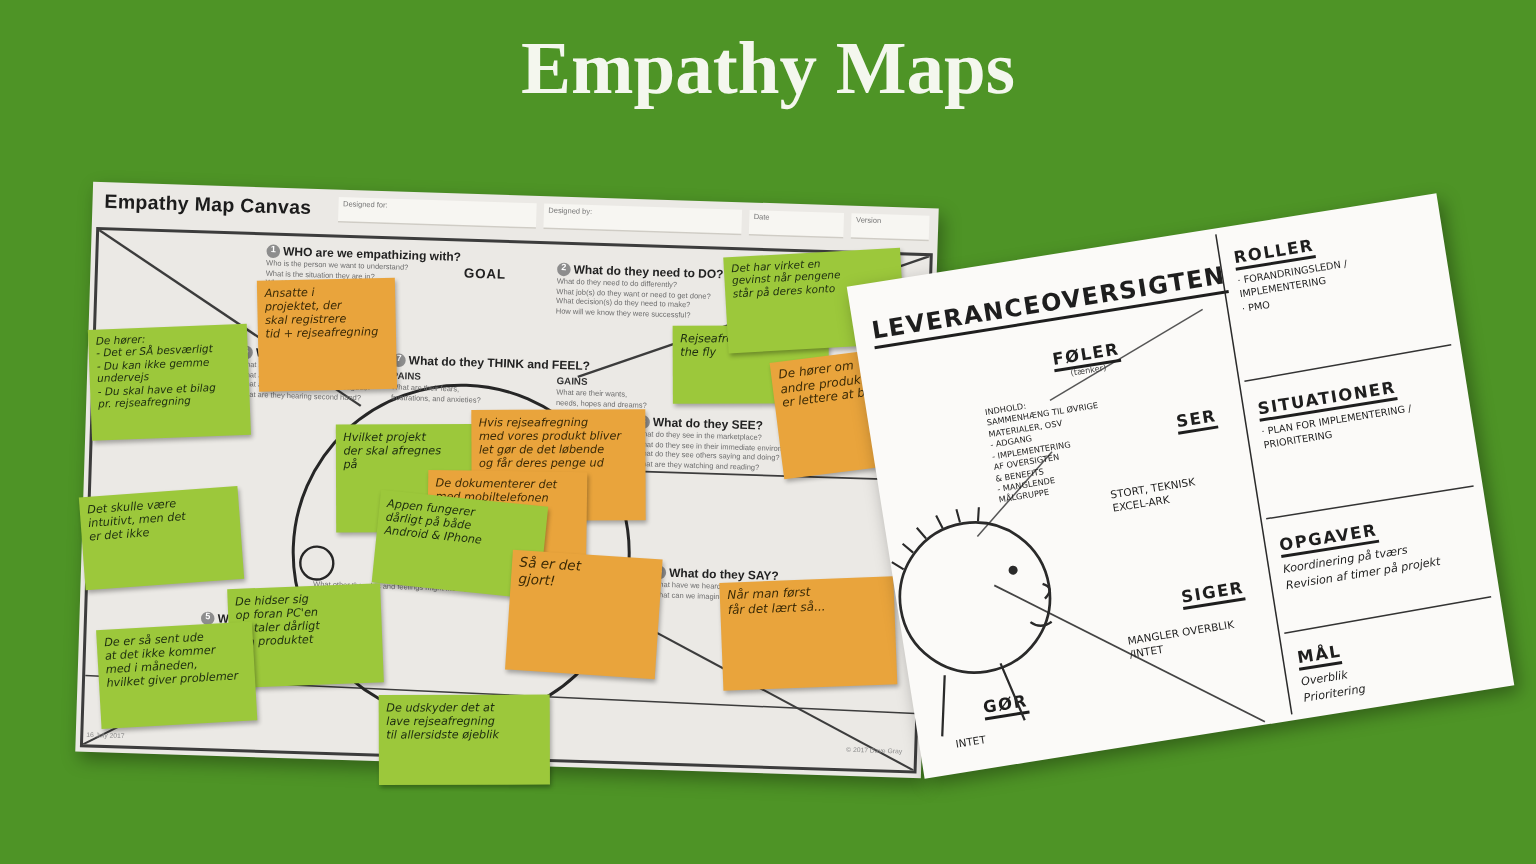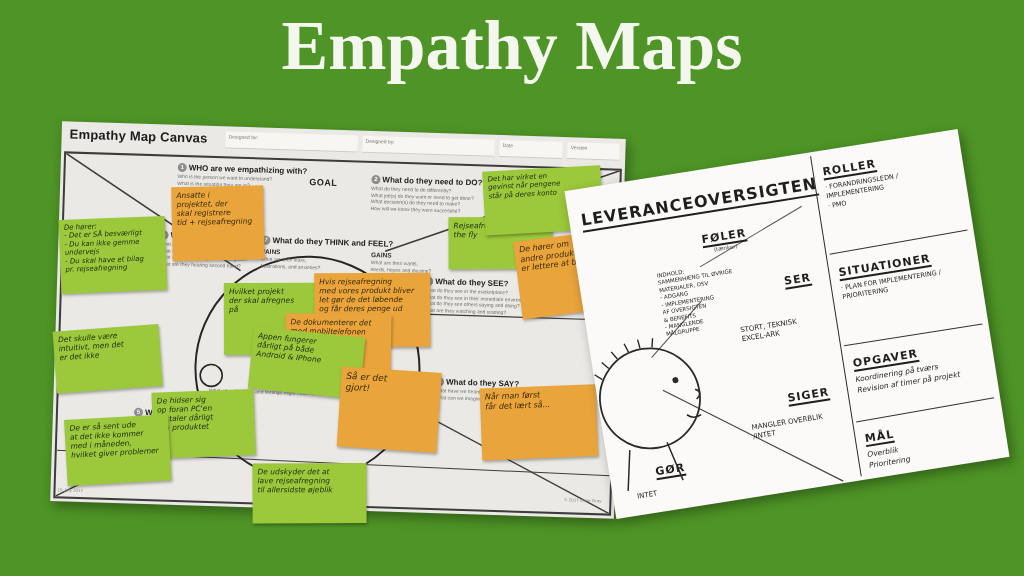--- a/index.html
+++ b/index.html
@@ -1,19 +1,19 @@
 <!DOCTYPE html>
 <html><head>
 <meta charset="utf-8">
 <style>
   html,body{margin:0;padding:0;}
   .slide{position:relative;width:1024px;height:576px;background:#4e9426;overflow:hidden;
          font-family:"Liberation Sans",sans-serif;}
-  .slide-title{position:absolute;top:6px;left:0;width:100%;text-align:center;
-         font-family:"Liberation Serif",serif;font-weight:bold;font-size:70px;color:#f4f7ee;}
+  .slide-title{position:absolute;top:16px;left:0;width:100%;text-align:center;
+         font-family:"Liberation Serif",serif;font-weight:bold;font-size:50px;color:#f4f7ee;}
 
   
   .canvas{position:absolute;left:56px;top:130px;width:564px;height:380px;background:#ebe9e5;
           transform:rotate(1.8deg);box-shadow:3px 5px 12px rgba(0,0,0,.35);z-index:2;}
   .canvas-header{position:absolute;left:0;top:0;right:0;height:30px;display:flex;align-items:flex-start;
           padding:5px 6px 0 8px;box-sizing:border-box;}
   .canvas-title{font-weight:bold;font-size:13px;color:#1c1c1c;letter-spacing:.2px;flex:0 0 auto;}
   .hdr-fields{display:flex;gap:5px;margin-left:18px;flex:1;}
   .hdr-field{background:#f7f6f2;border-bottom:1px solid #cfccc5;height:17px;font-size:5px;color:#777;
           padding:2px 3px;box-sizing:border-box;}

